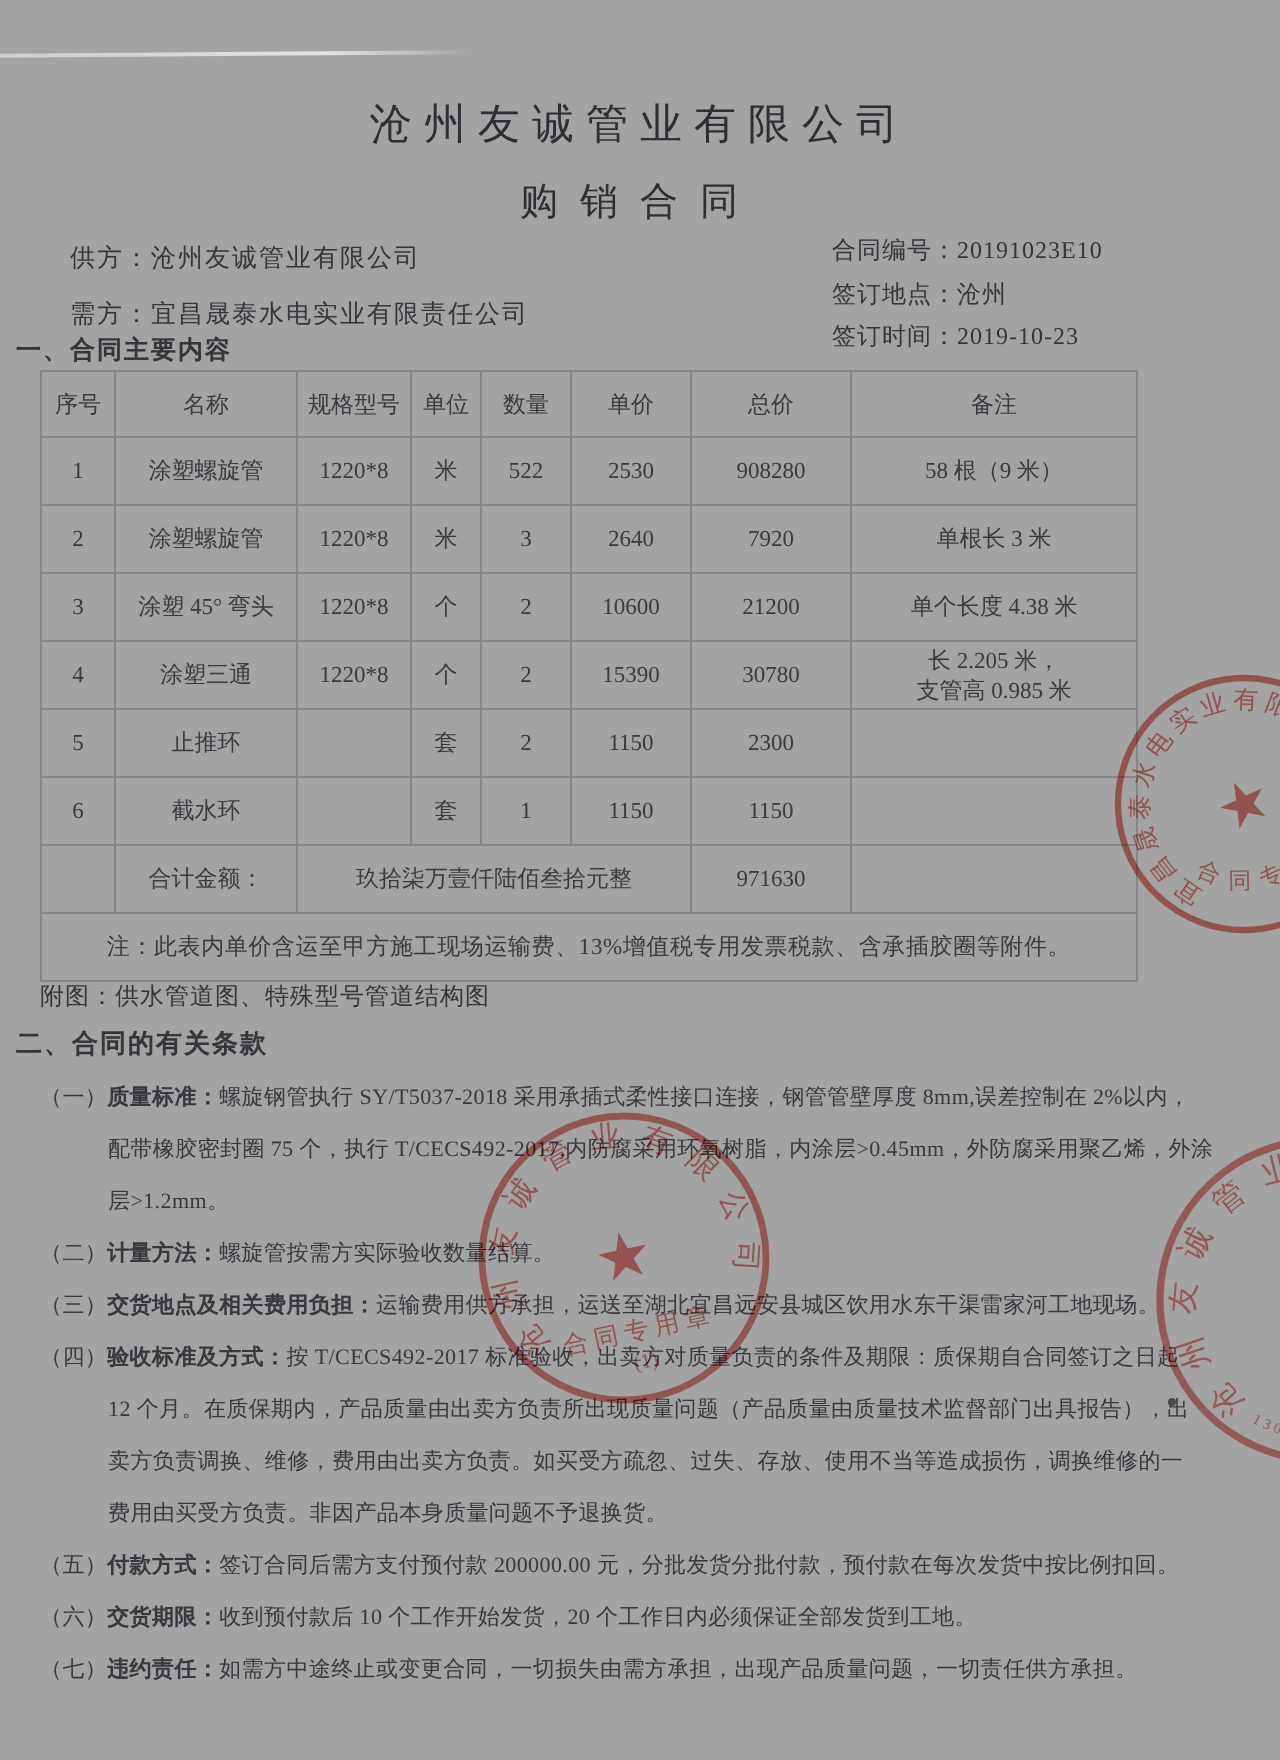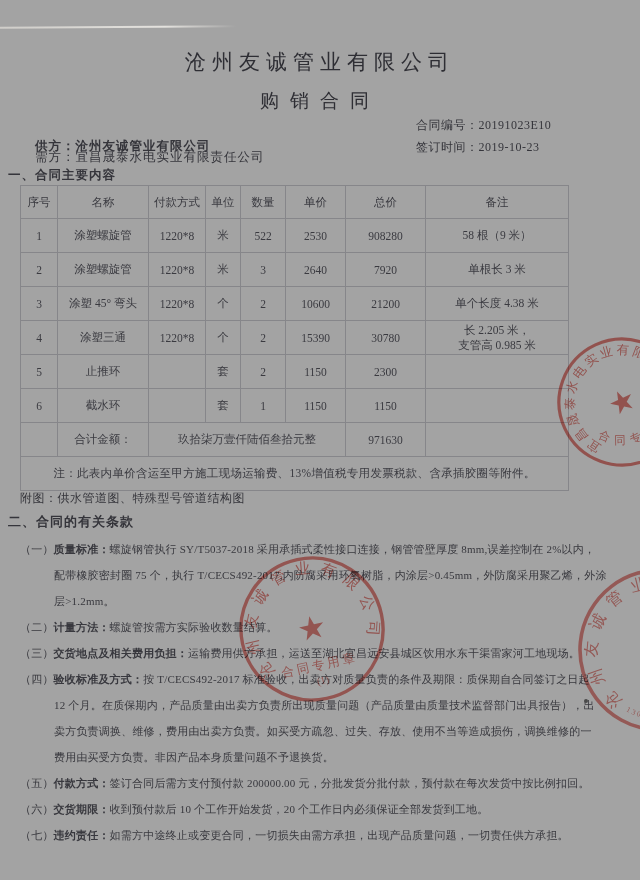--- a/index.html
+++ b/index.html
@@ -10,21 +10,21 @@
     color:#35353b;
   }
   .scan-streak{position:absolute;left:0;top:26px;width:236px;height:2px;
     background:linear-gradient(90deg,#cfcdc9,#e4e2de 70%,transparent);transform:rotate(-.4deg);}
   .abs{position:absolute;}
   .company-title{left:0;top:48px;width:100%;text-align:center;
     font-size:21px;letter-spacing:6px;color:#2e2e34;}
   .doc-title{left:0;top:88px;width:100%;text-align:center;
     font-size:19px;letter-spacing:11px;color:#2e2e34;}
   .party-line{left:35px;font-size:12.5px;letter-spacing:1px;}
-  .party-supplier{top:138px;font-weight:bold;}
+  .party-supplier{top:121px;}
   .party-buyer{top:149px;}
   .meta-block{left:416px;top:115px;font-size:12px;line-height:21.5px;letter-spacing:.5px;}
   .sec-heading{left:8px;font-size:12.5px;font-weight:bold;letter-spacing:1px;}
   .sec1{top:167px;}
   .sec2{top:513px;font-size:13px;}
   table.items{position:absolute;left:20px;top:185px;width:548px;
     border-collapse:collapse;table-layout:fixed;font-size:11.5px;color:#3a3a40;}
   table.items td,table.items th{border:1px solid #86868a;text-align:center;
     font-weight:normal;padding:1px 2px;white-space:pre-line;overflow:hidden;}
   table.items thead tr{height:33px;}
@@ -52,41 +52,42 @@
 
   <div class="abs party-line party-supplier">
     <span>供方：</span><span>沧州友诚管业有限公司</span>
   </div>
   <div class="abs party-line party-buyer">
     <span>需方：</span><span>宜昌晟泰水电实业有限责任公司</span>
   </div>
 
   <div class="abs meta-block">
     <div><span>合同编号：</span><span>20191023E10</span></div>
+    <div><span>签订地点：</span><span>沧州</span></div>
     <div><span>签订时间：</span><span>2019-10-23</span></div>
   </div>
 
   <div class="abs sec-heading sec1">一、合同主要内容</div>
 
   <table class="items">
     <colgroup>
       <col style="width:37px">
         <col style="width:91px">
         <col style="width:57px">
         <col style="width:35px">
       <col style="width:45px">
         <col style="width:60px">
         <col style="width:80px">
         <col style="width:143px">
     </colgroup>
     <thead>
       <tr id="head-row">
           <th>序号</th>
           <th>名称</th>
-          <th>付款方式</th>
+          <th>规格型号</th>
           <th>单位</th>
           <th>数量</th>
           <th>单价</th>
           <th>总价</th>
           <th>备注</th>
         </tr>
     </thead>
     <tbody id="items-body">
         <tr>
           <td>1</td>

